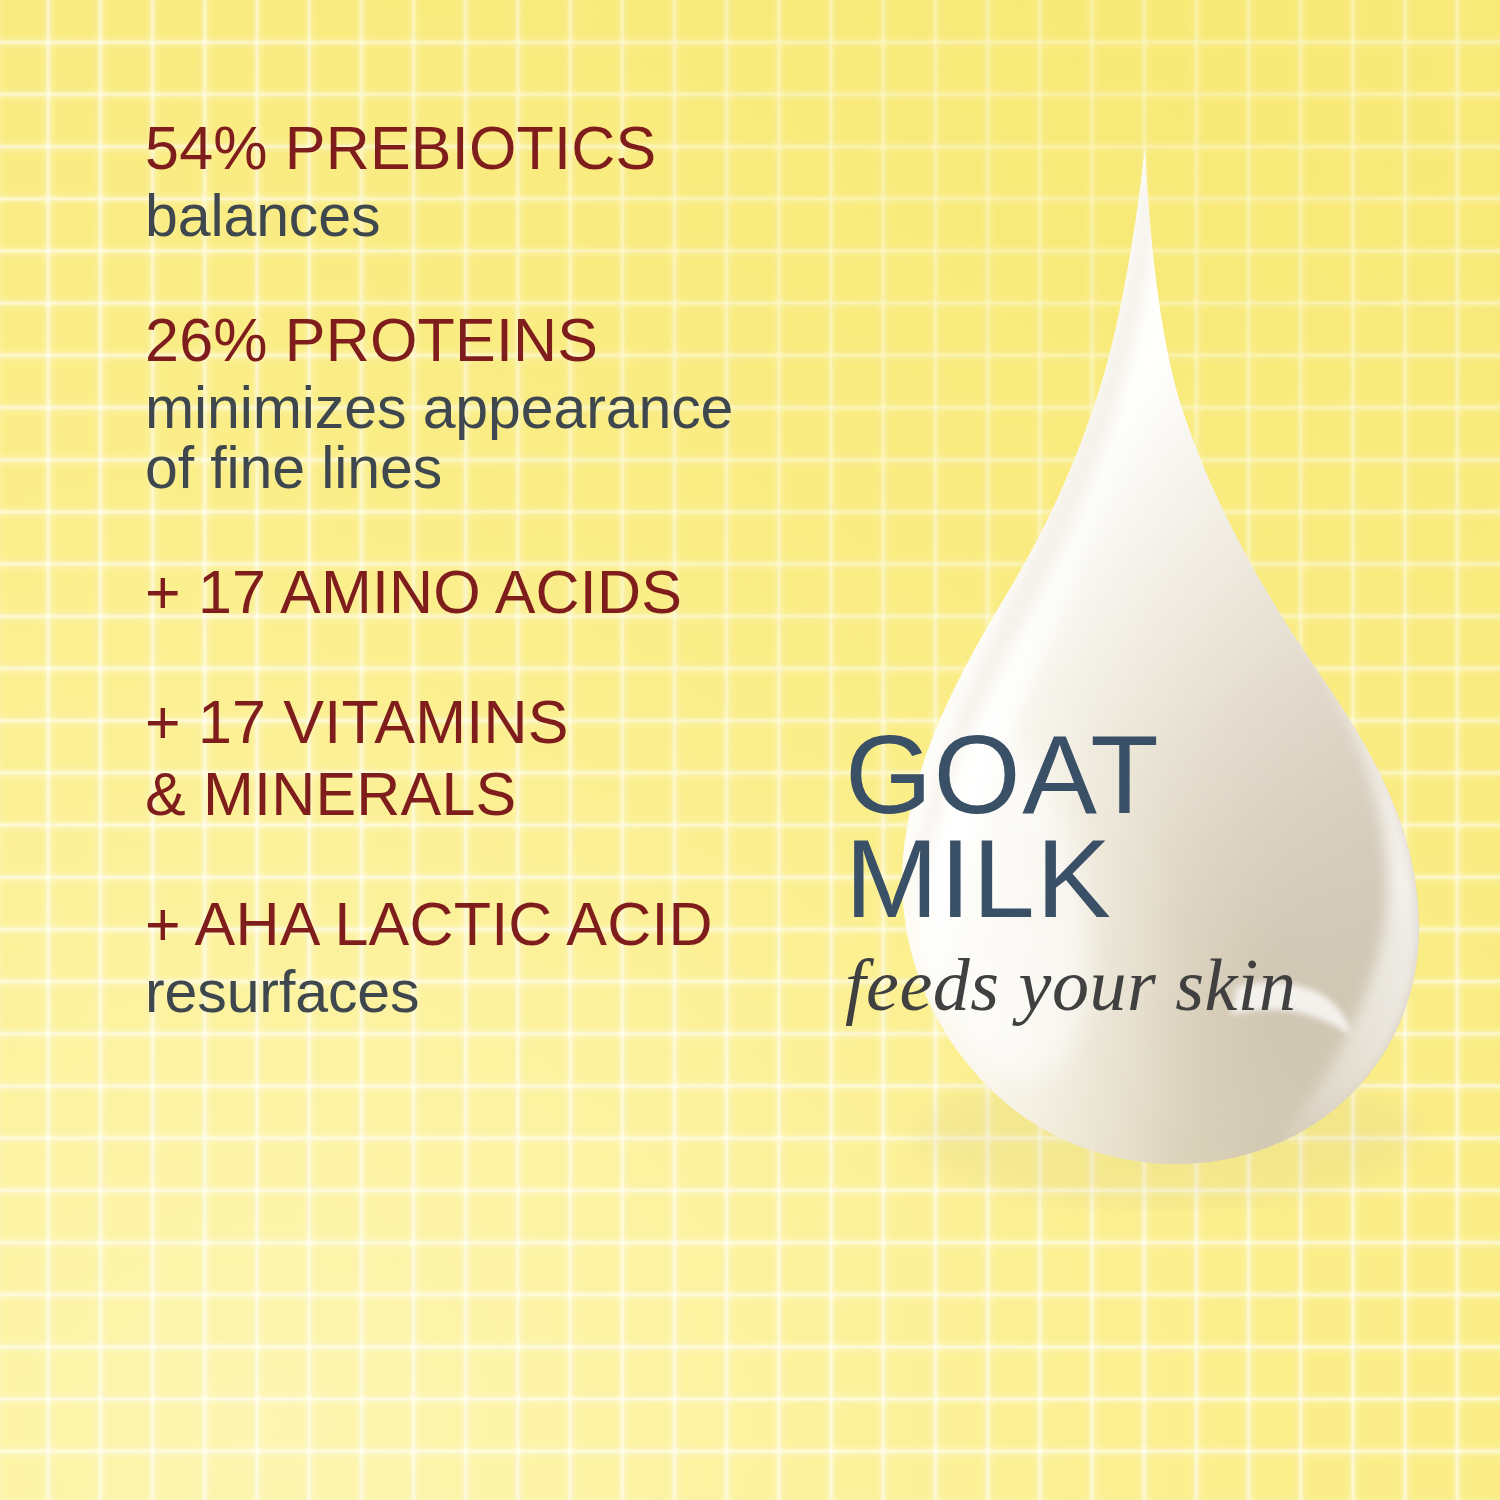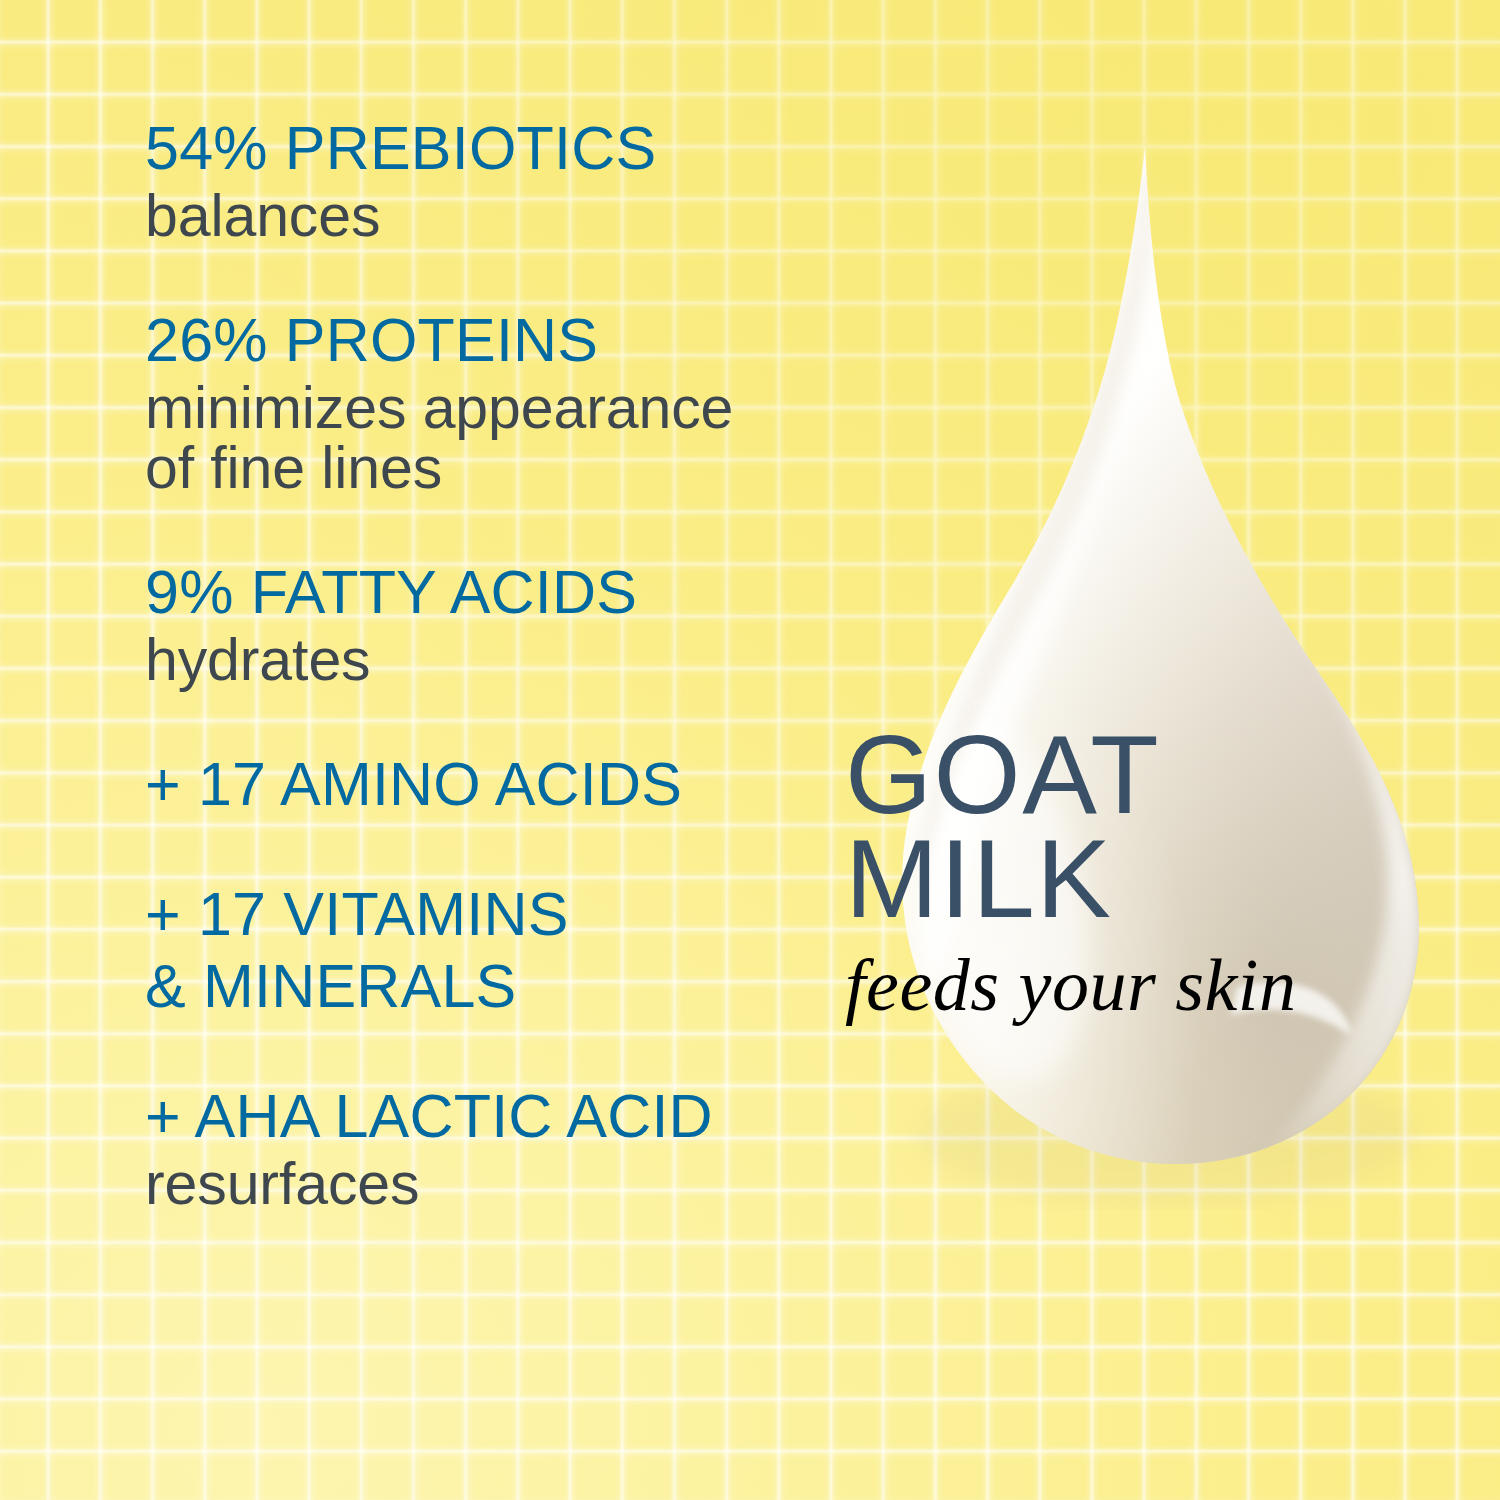--- a/index.html
+++ b/index.html
@@ -55,21 +55,21 @@
   .list {
     position: absolute;
     left: 145px;
     top: 112px;
     width: 720px;
   }
   .block { margin-bottom: 58px; }
   .block:last-child { margin-bottom: 0; }
 
   .headline {
-    color: #0369a1;
+    color: #7f1d1d;
     font-size: 61px;
     line-height: 72px;
     font-weight: 400;
     letter-spacing: 0.2px;
     white-space: pre-line;
   }
   .subline {
     color: #3E474E;
     font-size: 59px;
     line-height: 60px;
@@ -99,21 +99,21 @@
   }
   .brand-line {
     color: #3A5067;
     font-family: "Liberation Sans", sans-serif;
     font-weight: 400;
     font-size: 112px;
     line-height: 104px;
     letter-spacing: 1.5px;
   }
   .brand-script {
-    color: #000000;
+    color: #404040;
     font-family: "Liberation Serif", serif;
     font-style: italic;
     font-size: 74px;
     line-height: 84px;
     letter-spacing: 0.5px;
     margin-top: 12px;
   }
 </style>
 </head>
 <body>
@@ -131,24 +131,20 @@
       <div class="headline">54% PREBIOTICS</div>
       <div class="subline">balances</div>
     </div>
 
     <div class="block">
       <div class="headline">26% PROTEINS</div>
       <div class="subline">minimizes appearance
 of fine lines</div>
     </div>
 
-    <div class="block">
-      <div class="headline">9% FATTY ACIDS</div>
-      <div class="subline">hydrates</div>
-    </div>
 
     <div class="block">
       <div class="headline">+ 17 AMINO ACIDS</div>
     </div>
 
     <div class="block">
       <div class="headline">+ 17 VITAMINS
 &amp; MINERALS</div>
     </div>
 

